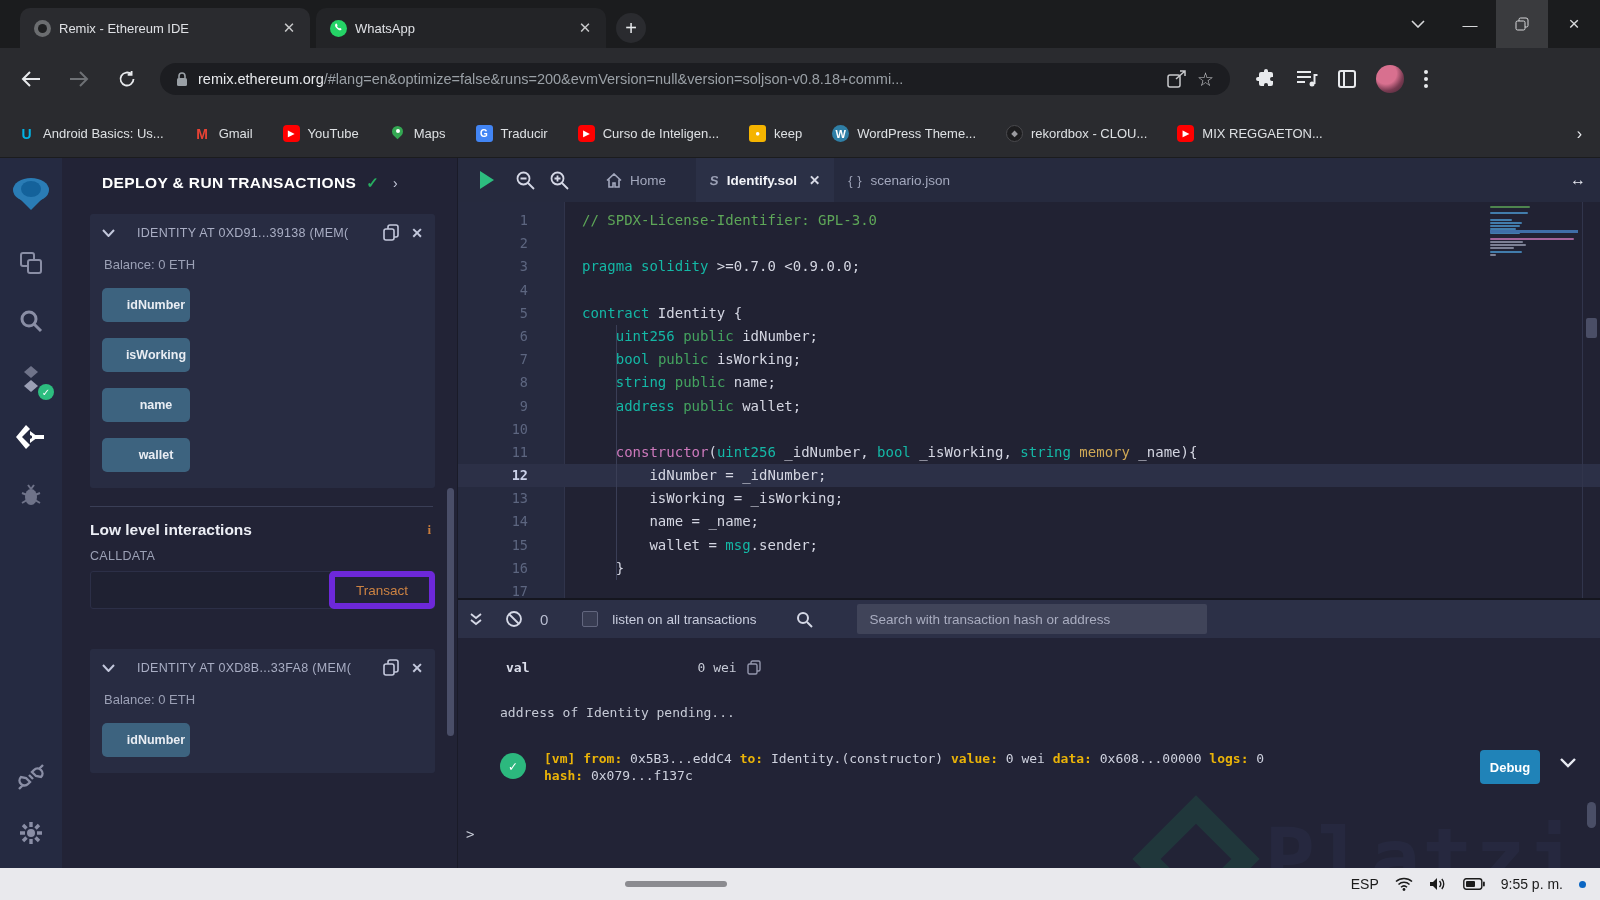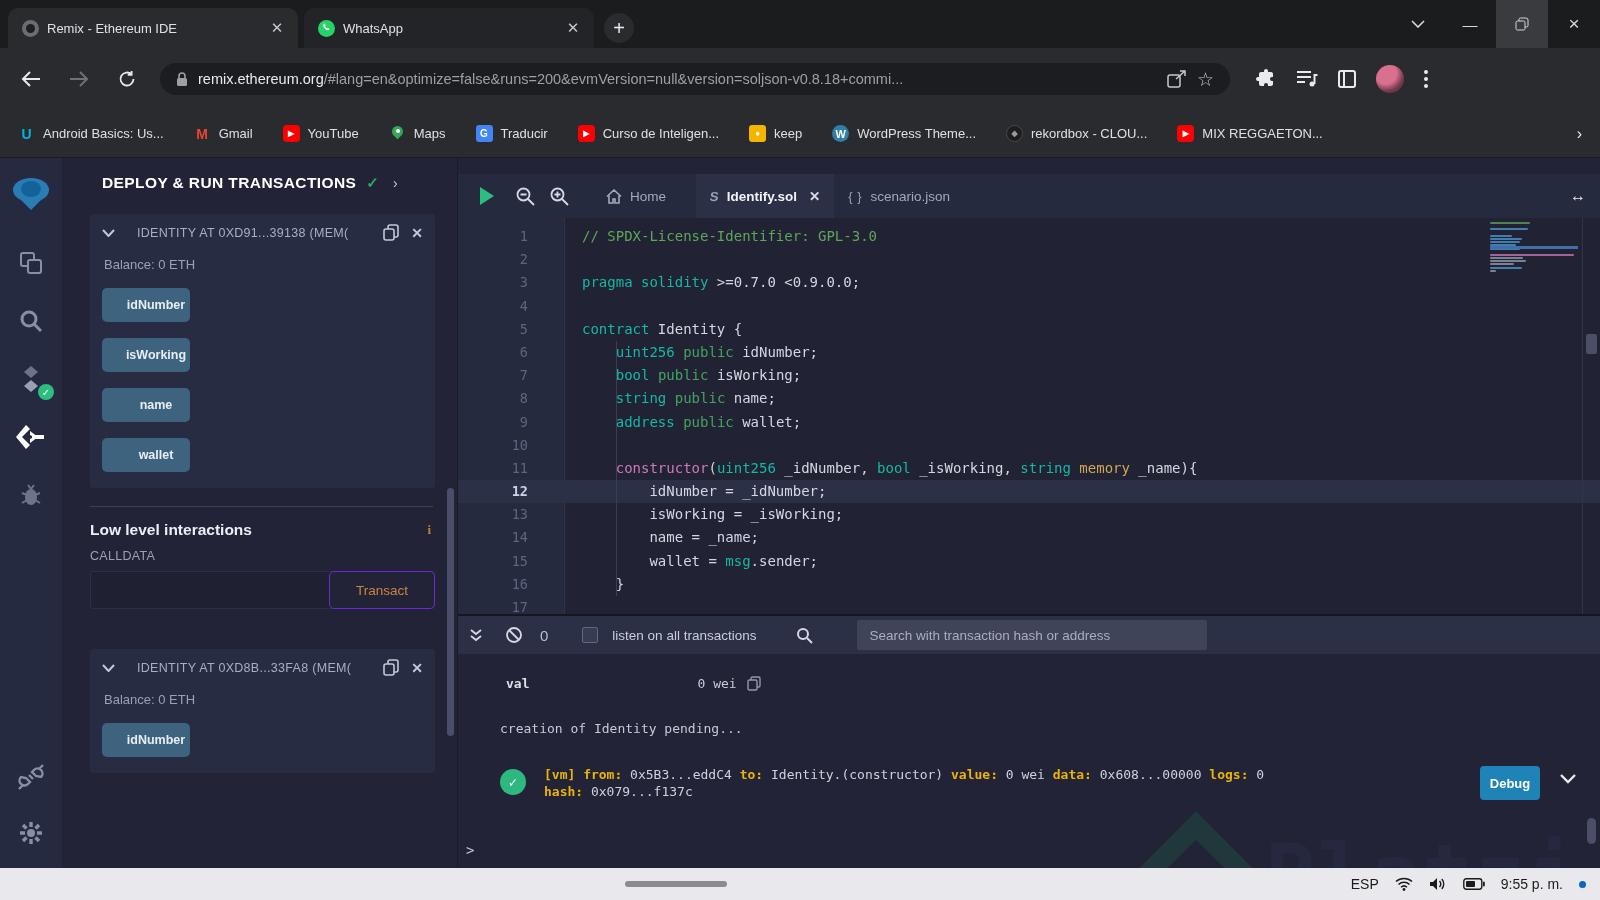--- a/index.html
+++ b/index.html
@@ -67,25 +67,25 @@
   .card-title { font-size:12.5px; letter-spacing:.3px; flex:1; white-space:nowrap; overflow:hidden; }
   .balance { color:#9ba0b5; font-size:13px; margin:16px 0 2px 2px; }
   .fn-btn { display:block; margin-top:16px; width:88px; height:34px; border:none; border-radius:5px; background:#3d637f; color:#e9edf3; font-size:12.5px; font-weight:bold; font-family:"Liberation Sans",sans-serif;padding-left:20px; }
   .divider { border-top:1px solid #3a3e56; margin:18px 24px 0 28px; }
   .lli-head { display:flex; align-items:center; justify-content:space-between; padding:14px 26px 0 28px; }
   .lli-title { color:#eceef5; font-size:15.5px; font-weight:bold; }
   .info-i { color:#c77b3c; font-weight:bold; font-size:13px; font-family:"Liberation Serif",serif; }
   .calldata { color:#9ba0b5; font-size:12.5px; margin:10px 0 8px 28px; letter-spacing:.3px; }
   .calldata-row { position:relative; margin:0 22px 0 28px; height:38px; }
   .calldata-input { position:absolute; left:0; top:0; width:100%; height:38px; background:#1f2132; border:1px solid #2c2f47; border-radius:3px; color:#d5d8e6; padding:0 115px 0 10px; font-size:13px; }
-  .transact-btn { position:absolute; right:0; top:0; width:106px; height:38px; background:#222336; border:1px solid #6d28d9; border-radius:5px; color:#cd8343; font-size:13.5px; font-family:"Liberation Sans",sans-serif; }
+  .transact-btn { position:absolute; right:0; top:0; width:106px; height:38px; background:#222336; border:6px solid #6d28d9; border-radius:5px; color:#cd8343; font-size:13.5px; font-family:"Liberation Sans",sans-serif; }
   .panel-scroll { position:absolute; right:3px; top:330px; width:7px; height:248px; border-radius:4px; background:#4a4e68; }
 
   
-  .main { position:absolute; left:458px; top:0; width:1142px; height:710px;margin-top:16px; }
+  .main { position:absolute; left:458px; top:0; width:1142px; height:710px; }
   .edtabs { position:relative; height:44px; background:#262a3e; display:flex; align-items:center; }
   .ed-ico { width:30px; height:30px; display:flex; align-items:center; justify-content:center; }
   .play-tri { width:0; height:0; border-left:14px solid #2dbd7f; border-top:9px solid transparent; border-bottom:9px solid transparent; }
   .edtab { height:44px; display:flex; align-items:center; gap:8px; padding:0 14px; color:#a3a8bd; font-size:13.5px; }
   .edtab.active { background:#2b3046; color:#f2f3f8; font-weight:bold; }
   .sol-ico { color:#9ba0b5; font-weight:bold; font-size:13px; transform:skewX(-8deg); }
   .brace-ico { color:#9ba0b5; font-size:13px; letter-spacing:1px; }
   .edtab .x { color:#d8dae6; font-weight:bold; margin-left:4px; }
   .expand-ico { position:absolute; right:14px; color:#e8eaf2; font-size:16px; }
 
@@ -138,21 +138,21 @@
   
   .taskbar { position:absolute; left:0; top:868px; width:1600px; height:32px; background:#e9e9ed; display:flex; align-items:center; }
   .task-center-bar { position:absolute; left:625px; top:13px; width:102px; height:6px; border-radius:3px; background:#8b8b90; }
   .tray { margin-left:auto; display:flex; align-items:center; gap:16px; padding-right:14px; color:#1b1b1b; font-size:14px; }
   .tray-dot { width:7px; height:7px; border-radius:50%; background:#0b66c3; }
 </style>
 </head>
 <body>
 
 <div class="frame">
-  <div class="tab active" style="margin-left:8px;align-items:center;">
+  <div class="tab active" style="margin-left:20px;align-items:center;">
     <span class="favicon fav-remix"></span>
     <span class="title">Remix - Ethereum IDE</span>
     <span class="close">✕</span>
   </div>
   <div class="tab inactive">
     <span class="favicon fav-wa">
       <svg width="10" height="10" viewBox="0 0 12 12">
           <path d="M3.2.9C2.5.5 2 .8 1.6 1.4.9 2.5 1.2 4 2.9 5.9c1.7 1.9 3.6 3 4.9 2.7.8-.2 1.3-.7 1.2-1.4-.1-.5-1.4-1.4-1.9-1.3-.4.1-.7.6-1 .5C5.3 6.2 4 5 3.7 4.2c-.1-.3.4-.6.5-1C4.3 2.7 3.7 1.2 3.2.9z" fill="#fff"></path>
         </svg>
     </span>
@@ -499,21 +499,21 @@
 
       <div class="val-row">
         <span class="val-k">val</span>
         <span class="val-v">0 wei</span>
         <svg class="val-copy" width="14" height="15" viewBox="0 0 14 15">
             <rect x="4" y="1" width="9" height="10" rx="1.5" stroke="#9497ad" stroke-width="1.4" fill="none"></rect>
             <rect x="1" y="4" width="9" height="10" rx="1.5" stroke="#9497ad" stroke-width="1.4" fill="#222336"></rect>
           </svg>
       </div>
 
-      <div class="pending">creation of Identity pending...</div>
+      <div class="pending">address of Identity pending...</div>
 
       <div class="tx-row">
         <div class="tx-check">✓</div>
         <div class="tx-body">
           <div id="log1"><b>[vm] </b><b>from:</b><span> 0x5B3...eddC4 </span><b>to:</b><span> Identity.(constructor) </span><b>value:</b><span> 0 wei </span><b>data:</b><span> 0x608...00000 </span><b>logs:</b><span> 0</span></div>
           <div id="log2"><b>hash:</b><span> 0x079...f137c</span></div>
         </div>
         <button class="debug-btn">Debug</button>
         <svg class="tx-chev" width="16" height="10" viewBox="0 0 16 10">
             <path d="M1 1l7 7 7-7" stroke="#e8eaf2" stroke-width="2.4" fill="none"></path>

